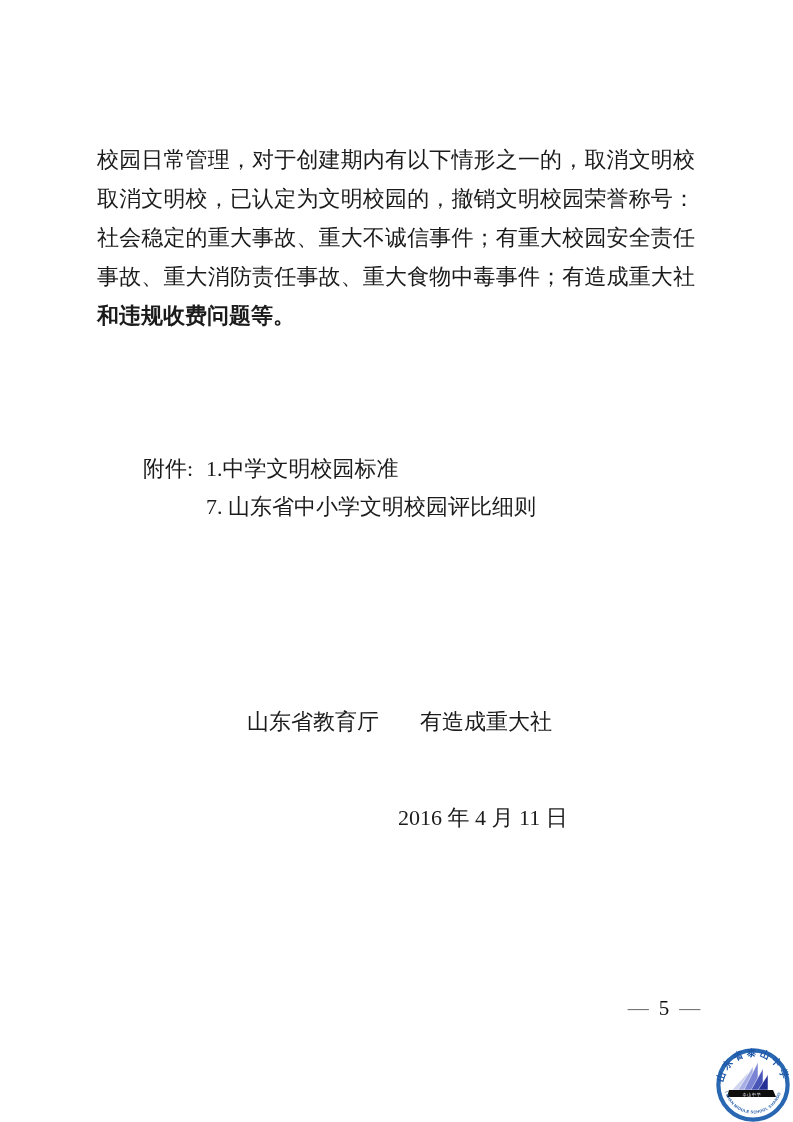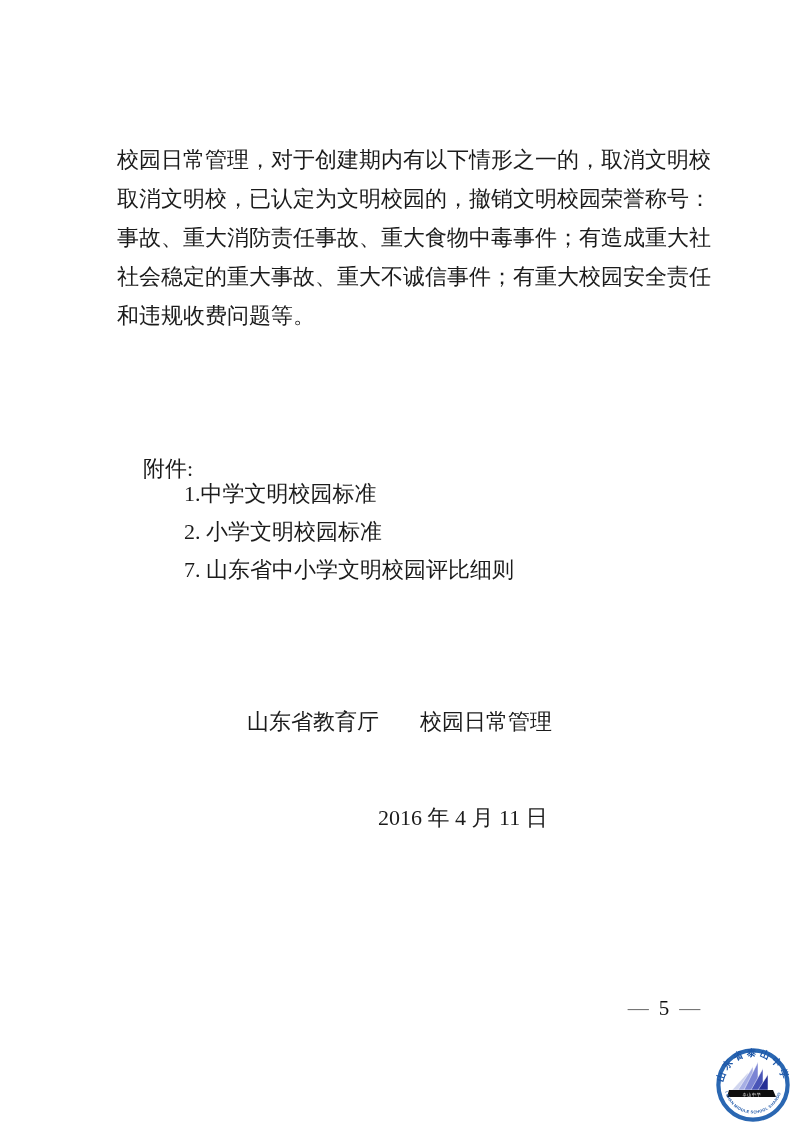--- a/index.html
+++ b/index.html
@@ -23,67 +23,66 @@
     top: 140px;
     width: 598px;
     font-size: 22px;
     line-height: 39px;
     color: #1b1b1b;
   }
   .body-line {
     text-align: justify;
     text-align-last: justify;
     white-space: nowrap;
-    margin-left: 20px;
   }
   .body-line.last {
     text-align: right;
     text-align-last: left;
+    font-weight: bold;
   }
   
   .attachments {
     position: absolute;
     left: 143px;
     top: 450px;
     font-size: 22px;
     line-height: 38px;
   }
   .attach-label {
     position: absolute;
     left: 0;
     top: 0;
     white-space: nowrap;
     font-family: Liberation Serif, serif;
   }
   .attach-items {
     position: absolute;
-    left: 41px;  
+    left: 63px;  
     top: 0;
     width: 420px;
-    margin-top: 25px;
   }
   .attach-item {
     white-space: nowrap;
   }
   
   .signatures {
     position: absolute;
     left: 0;
     top: 703px;
     width: 703px;
     height: 38px;
     font-size: 22px;
     line-height: 38px;
   }
   .sig-left  { position: absolute; left: 247px; white-space: nowrap; }
   .sig-right { position: absolute; left: 420px; white-space: nowrap; }
   
   .date-line {
     position: absolute;
-    left: 378px;
+    left: 398px;
     top: 799px;
     font-size: 22px;
     line-height: 38px;
     white-space: nowrap;
     text-align: right;
   }
   
   .page-number {
     position: absolute;
     left: 614px;
@@ -108,37 +107,36 @@
   .school-seal svg { display: block; }
 </style>
 </head>
 <body>
 
 <div class="page">
 
   <div class="body-text">
     <div class="body-line">校园日常管理，对于创建期内有以下情形之一的，取消文明校</div>
     <div class="body-line">取消文明校，已认定为文明校园的，撤销文明校园荣誉称号：</div>
+    <div class="body-line">社会稳定的重大事故、重大不诚信事件；有重大校园安全责任</div>
     <div class="body-line">事故、重大消防责任事故、重大食物中毒事件；有造成重大社</div>
-    <div class="body-line">社会稳定的重大事故、重大不诚信事件；有重大校园安全责任</div>
     <div class="body-line last">和违规收费问题等。</div>
   </div>
 
   <div class="attachments">
     <span class="attach-label">附件:</span>
     <div class="attach-items">
       <div class="attach-item">1.中学文明校园标准</div>
-      <div class="attach-item">2. 小学文明校园标准</div>
       <div class="attach-item">7. 山东省中小学文明校园评比细则</div>
     </div>
   </div>
 
   <div class="signatures">
     <span class="sig-left">山东省教育厅</span>
-    <span class="sig-right">校园日常管理</span>
+    <span class="sig-right">有造成重大社</span>
   </div>
 
   <div class="date-line">2016 年 4 月 11 日</div>
 
   <div class="page-number">
     <span class="dash">—</span><span class="num">5</span><span class="dash">—</span>
   </div>
 
   <div class="school-seal">
     <svg width="74" height="74" viewBox="0 0 74 74" xmlns="http://www.w3.org/2000/svg">

